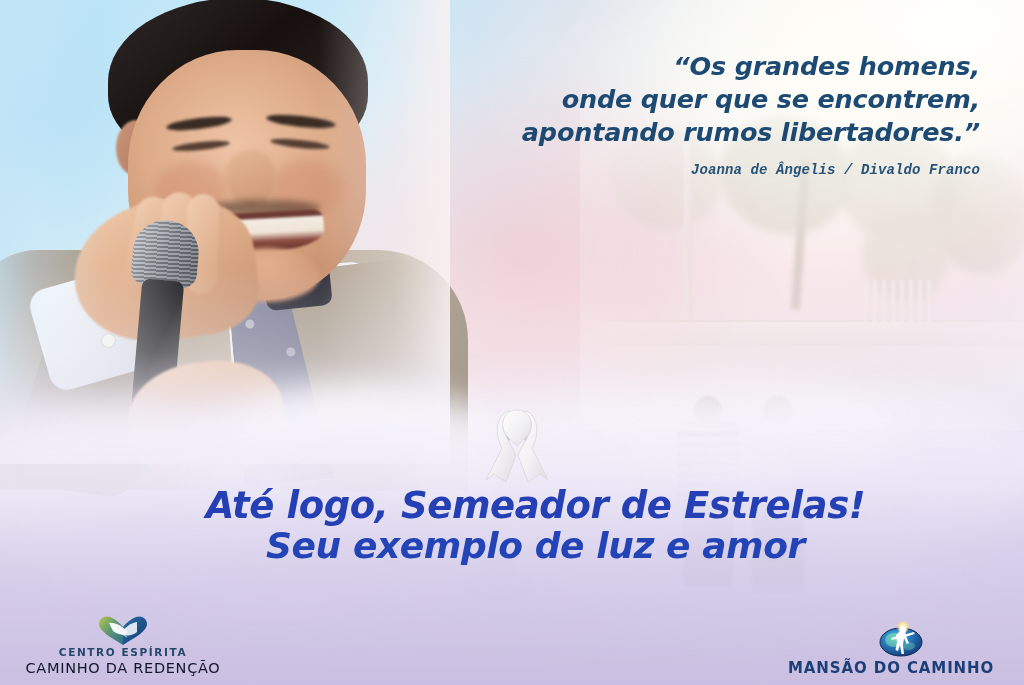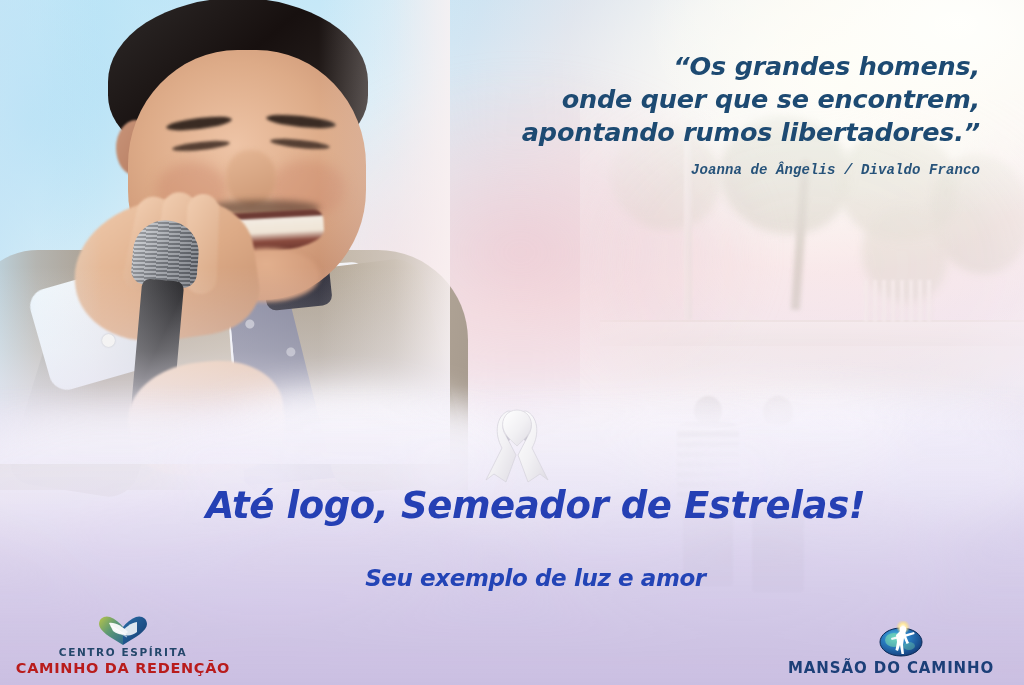--- a/index.html
+++ b/index.html
@@ -583,21 +583,21 @@
   .hl-line {
     font-family: "DejaVu Sans", sans-serif;
     font-style: italic;
     font-weight: bold;
     letter-spacing: -0.4px;
     line-height: 40px;
     white-space: nowrap;
     padding-left: 47px;
   }
   .hl-1 { font-size: 37px; color: #2540b4; }
-  .hl-2 { font-size: 23px; color: #2344b6; margin-top: 32px; }
+  .hl-2 { font-size: 36px; color: #2344b6; }
   .hl-3 { font-size: 36px; color: #2f7fc4; }
 
   
   .logo-left {
     position: absolute;
     left: 10px;
     bottom: 8px;
     width: 226px;
     text-align: center;
   }
@@ -612,24 +612,24 @@
   .logo-text-sm {
     font-family: "DejaVu Sans", sans-serif;
     font-weight: bold;
     font-size: 10.5px;
     letter-spacing: 1.6px;
     color: #24476b;
     line-height: 13px;
   }
   .logo-text-lg {
     font-family: "DejaVu Sans", sans-serif;
-    font-weight: bold;
+    font-weight: normal;
     font-size: 14.5px;
     letter-spacing: 0.7px;
-    color: #b91c1c;
+    color: #0f172a;
     line-height: 18px;
   }
   .logo-text-mc {
     font-family: "DejaVu Sans", sans-serif;
     font-weight: bold;
     font-size: 15px;
     letter-spacing: 0.9px;
     color: #1c3f78;
     line-height: 18px;
     margin-top: 2px;

